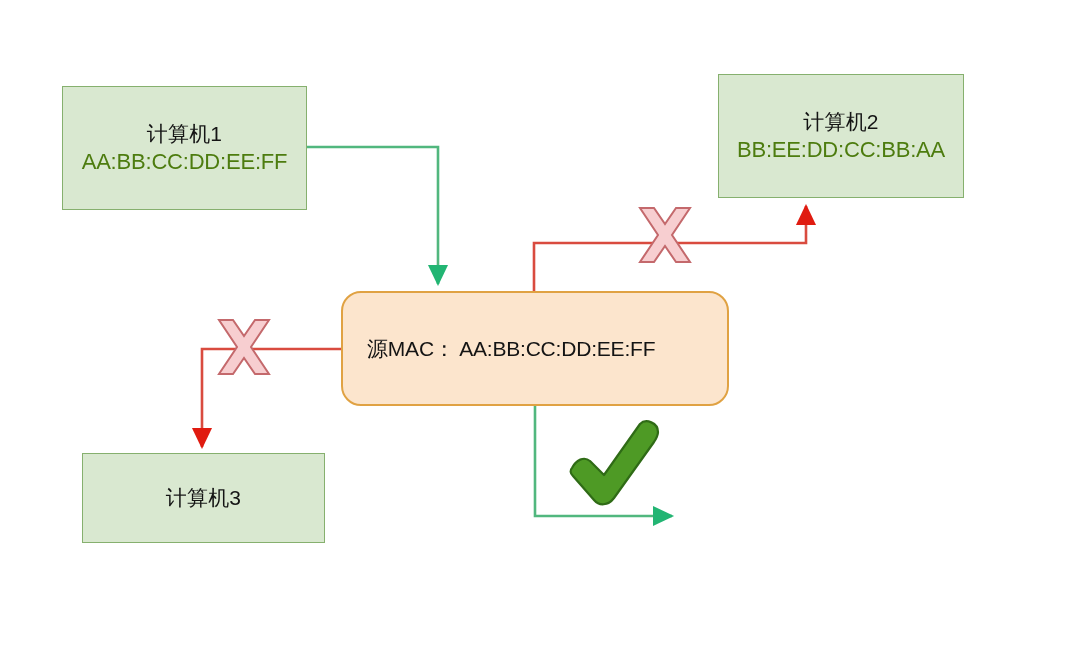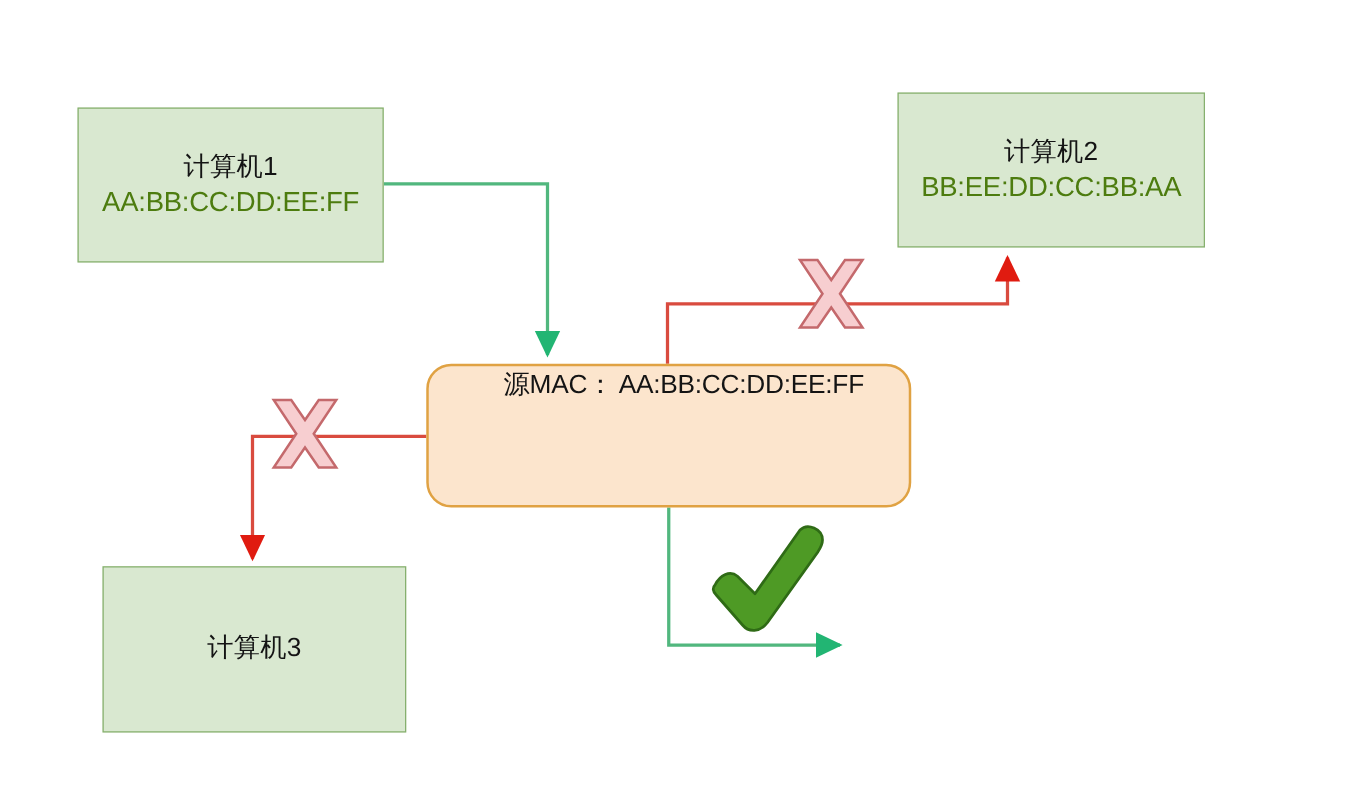--- a/index.html
+++ b/index.html
@@ -56,20 +56,21 @@
     position: absolute;
     left: 341px;
     top: 291px;
     width: 388px;
     height: 115px;
     box-sizing: border-box;
     background: #fce5cd;
     border: 2px solid #e0a243;
     border-radius: 20px;
     display: flex;
+    flex-direction: column;
     align-items: flex-start;
     justify-content: center;
     padding-left: 24px;
     z-index: 3;
   }
   .frame-line {
     font-size: 21px;
     color: #141414;
     line-height: 1.42;
     white-space: nowrap;
@@ -117,21 +118,21 @@
   <div class="host-box" id="host-1" style="left:62px; top:86px; width:245px; height:124px;">
     <div class="host-name">计算机1</div>
     <div class="host-mac">AA:BB:CC:DD:EE:FF</div>
   </div>
 
   <div class="host-box" id="host-2" style="left:686px; top:74px; width:246px; height:124px;margin-left:32px;">
     <div class="host-name">计算机2</div>
     <div class="host-mac">BB:EE:DD:CC:BB:AA</div>
   </div>
 
-  <div class="host-box" id="host-3" style="left:82px; top:453px; width:243px; height:133px;">
+  <div class="host-box" id="host-3" style="left:82px; top:453px; width:243px; height:90px;">
     <div class="host-name">计算机3</div>
   </div>
 
 
   <div id="frame-box">
     <div class="frame-line">源MAC： AA:BB:CC:DD:EE:FF</div>
   </div>
 
   <svg class="xmark" style="left:632px; top:204px;" viewBox="0 0 66 62">
     <path d="M8,4 L22,4 L33,20 L44,4 L58,4 L40,31 L58,58 L44,58 L33,42 L22,58 L8,58 L26,31 Z" fill="#f7ced0" stroke="#c4696c" stroke-width="2"></path>

